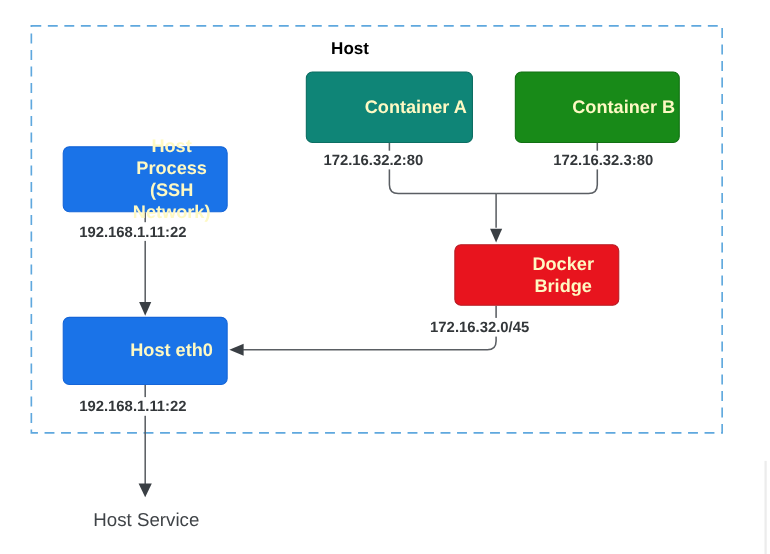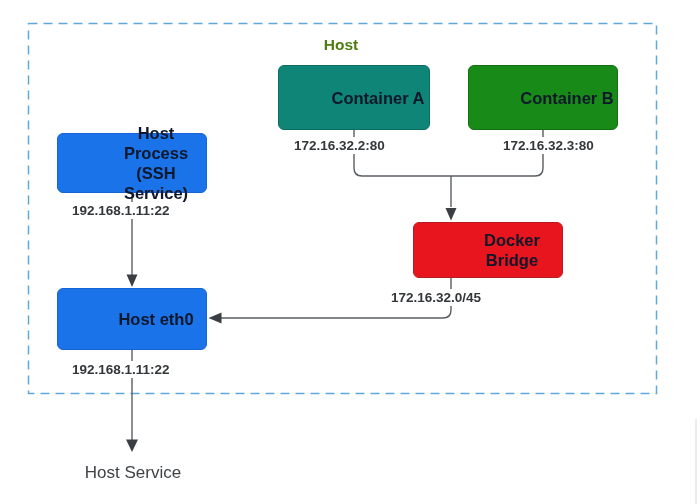--- a/index.html
+++ b/index.html
@@ -2,31 +2,31 @@
 <html><head>
 <meta charset="utf-8">
 <style>
   html,body{margin:0;padding:0;background:#ffffff;}
   body{width:700px;height:504px;position:relative;overflow:hidden;
        font-family:"Liberation Sans",sans-serif;}
   .canvas{position:absolute;inset:0;width:700px;height:504px;}
   svg.wires{position:absolute;left:0;top:0;z-index:1;}
   .node{position:absolute;z-index:2;display:flex;flex-direction:column;
         align-items:center;justify-content:center;border-radius:6px;
-        color:#0f172a;font-weight:bold;font-size:16.5px;line-height:20px;
+        color:#fef9c3;font-weight:bold;font-size:16.5px;line-height:20px;
         text-align:center;box-sizing:border-box;padding-left:48px;}
   .node-teal{background:#0f8577;border:1px solid #0c6e63;}
   .node-green{background:#188a18;border:1px solid #127013;}
   .node-blue{background:#1a73e8;border:1px solid #1565d8;}
   .node-red{background:#e8141e;border:1.5px solid #b71c24;margin-left:36px;}
   .addr{position:absolute;z-index:3;font-weight:bold;font-size:13.5px;
         color:#33373a;text-align:left;background:#ffffff;width:120px;
         padding:1px 0;}
   .boundary-label{position:absolute;z-index:3;left:301px;top:36px;width:80px;
-        text-align:center;color:#4d7c0f;font-weight:bold;font-size:15.5px;}
+        text-align:left;color:#000000;font-weight:bold;font-size:15.5px;}
   .host-network{position:absolute;z-index:3;left:63px;top:463px;width:140px;
         text-align:center;font-size:17px;color:#3f4347;}
   .edge-artifact{position:absolute;left:695px;top:419px;width:2px;height:85px;
         background:#ececec;z-index:0;}
 </style>
 </head>
 <body>
 
 <div class="canvas">
 
@@ -57,21 +57,21 @@
   <div class="node node-teal" style="left:278px;top:65px;width:152px;height:65px">
     <span>Container A</span>
   </div>
 
   <div class="node node-green" style="left:468px;top:65px;width:150px;height:65px">
     <span>Container B</span>
   </div>
 
   <div class="node node-blue" style="left:57px;top:133px;width:150px;height:60px">
     <span>Host Process</span>
-    <span>(SSH Service)</span>
+    <span>(SSH Network)</span>
   </div>
 
   <div class="node node-red" style="left:377px;top:222px;width:150px;height:56px">
     <span>Docker</span>
     <span>Bridge</span>
   </div>
 
   <div class="node node-blue" style="left:57px;top:288px;width:150px;height:62px">
     <span>Host eth0</span>
   </div>

